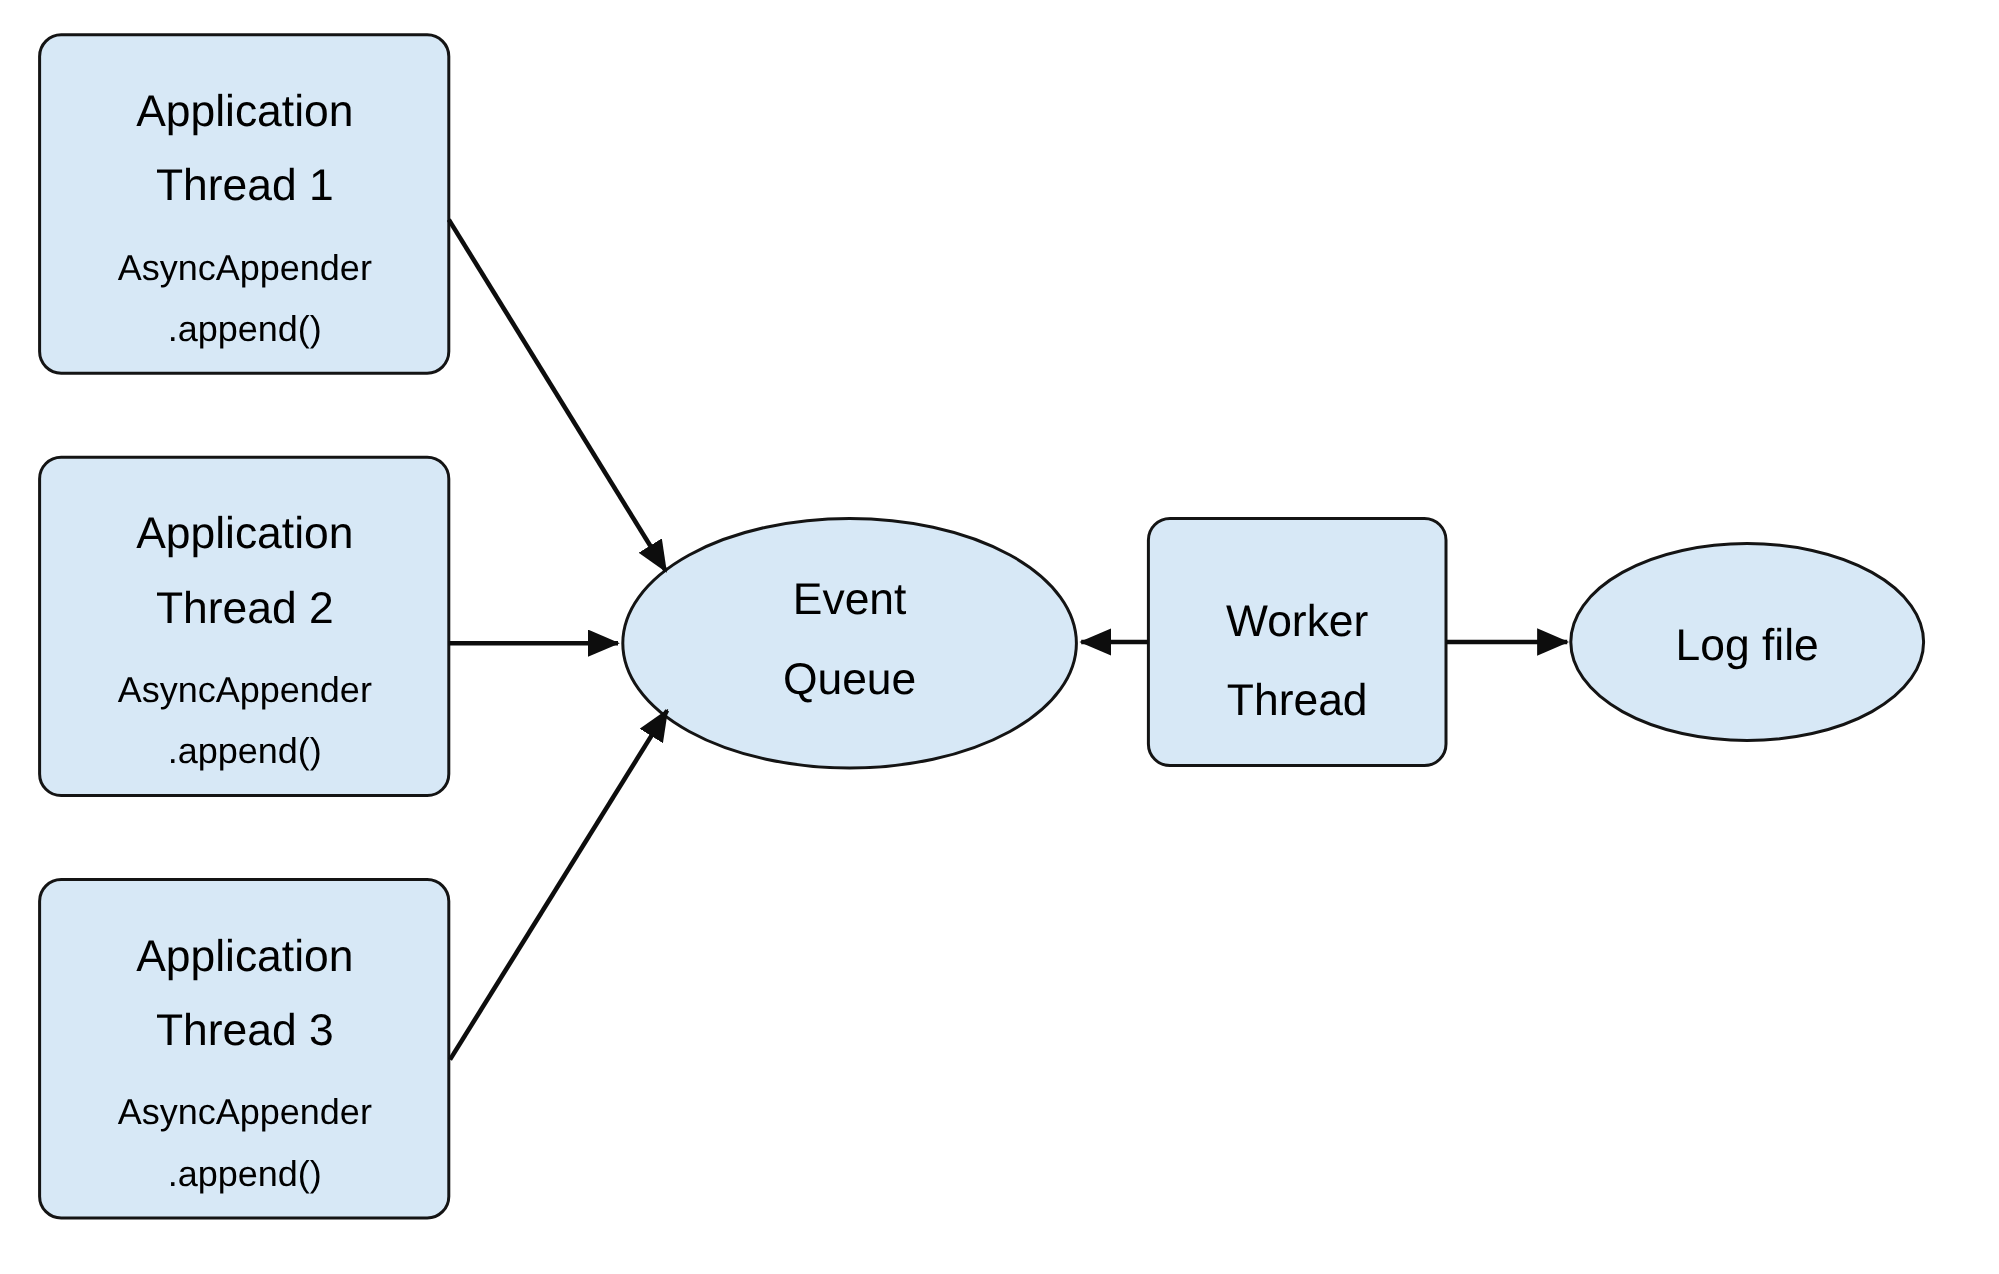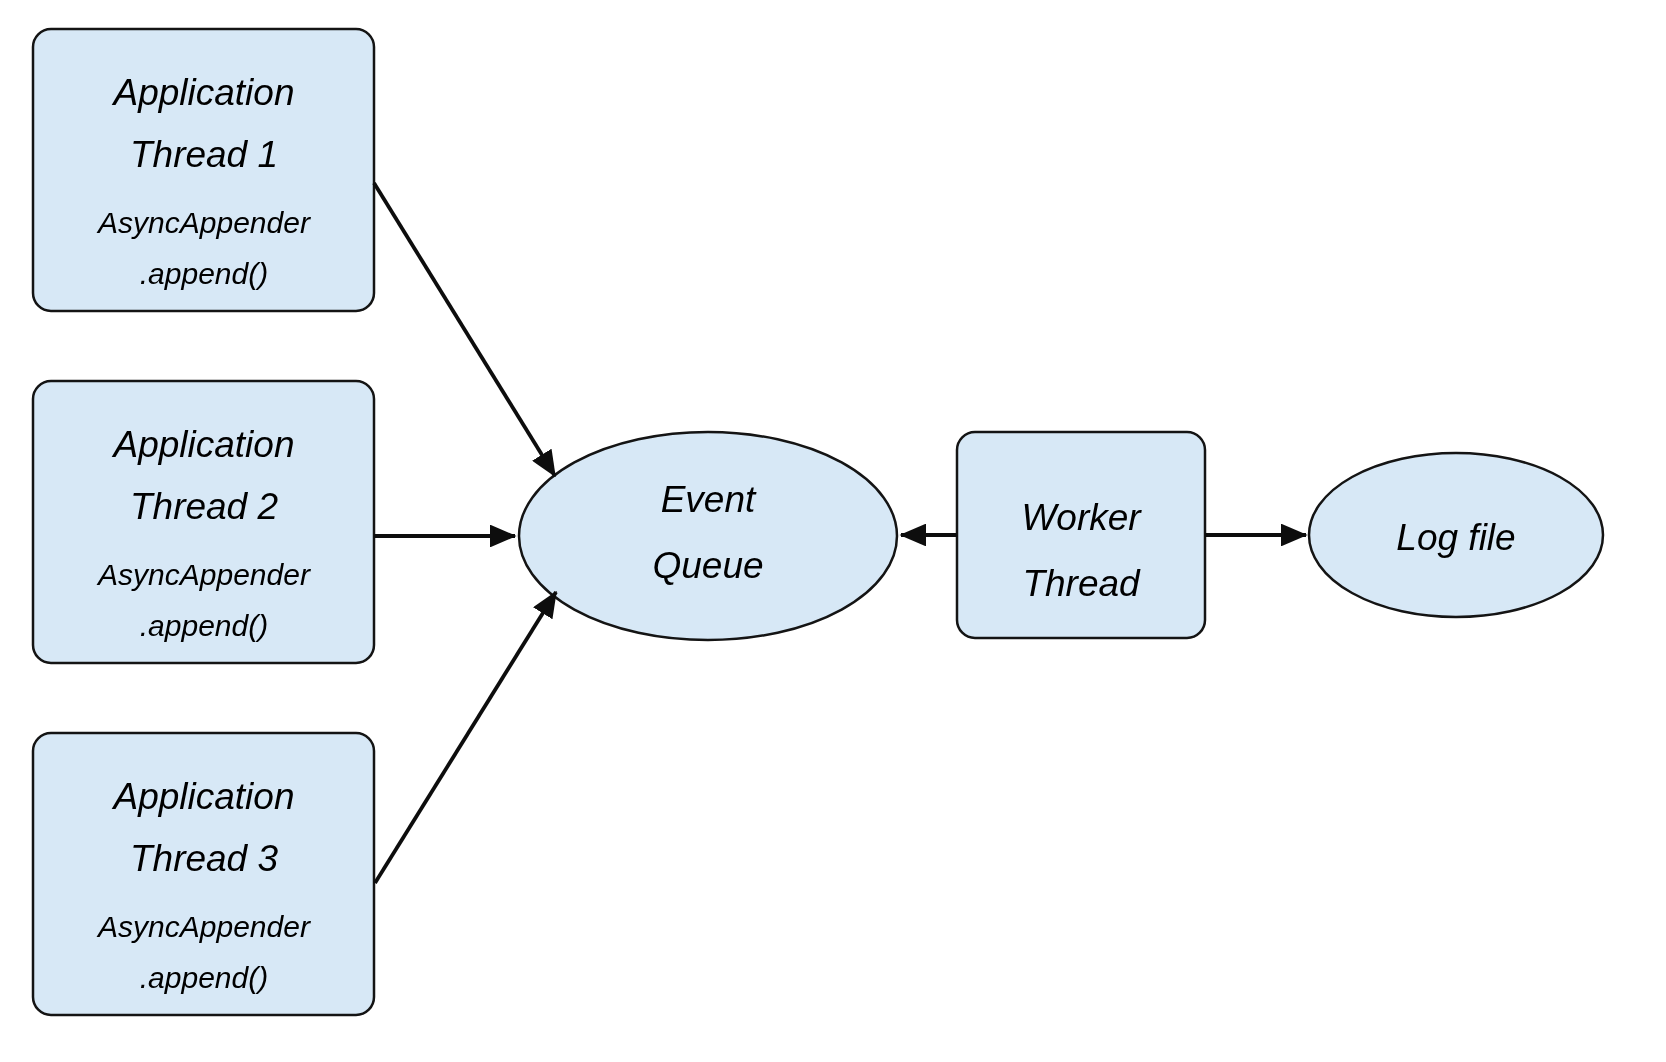--- a/index.html
+++ b/index.html
@@ -6,21 +6,20 @@
     margin: 0;
     padding: 0;
     background: #ffffff;
   }
   .canvas {
     width: 1666px;
     height: 1062px;
     position: relative;
     background: #ffffff;
     overflow: hidden;
-    font-style: italic;
   }
   svg {
     display: block;
     font-family: "Liberation Sans", sans-serif;
   }
   text {
     fill: #000000;
   }
   .title-line {
     font-size: 37px;

